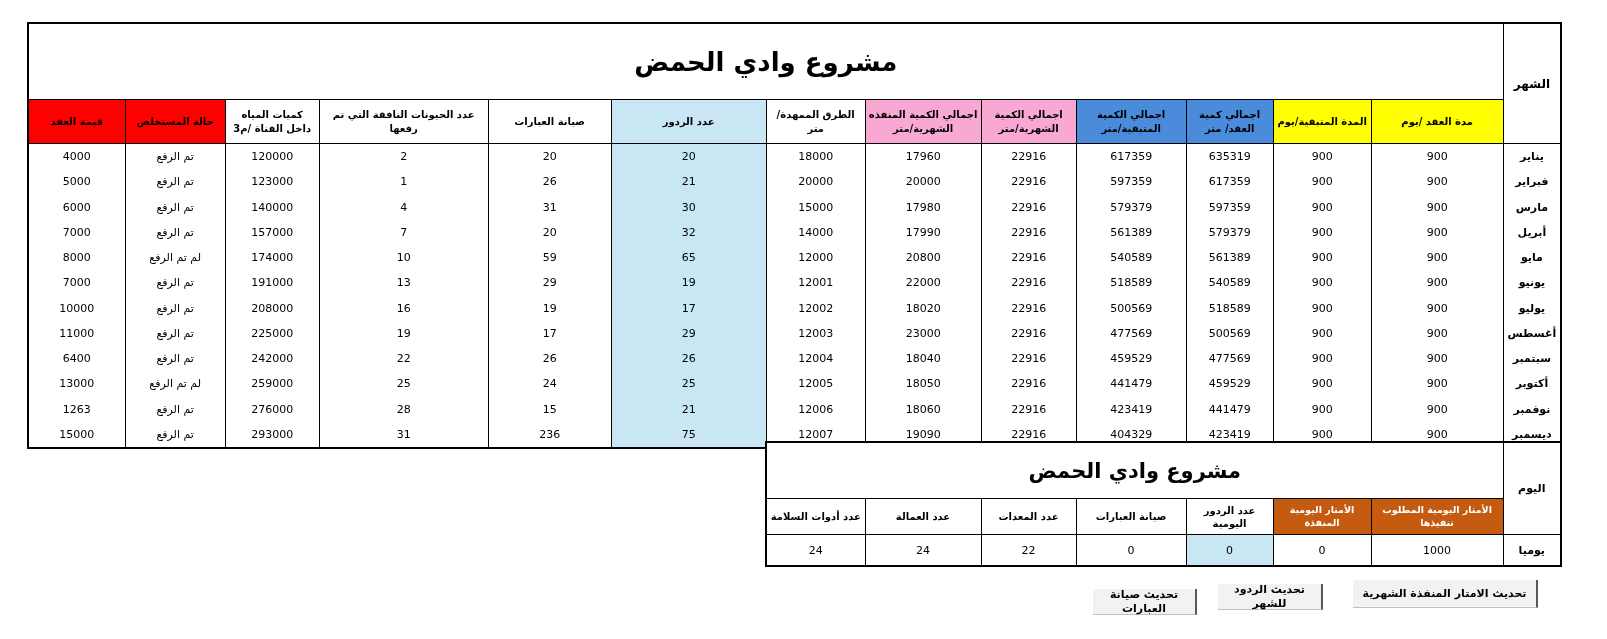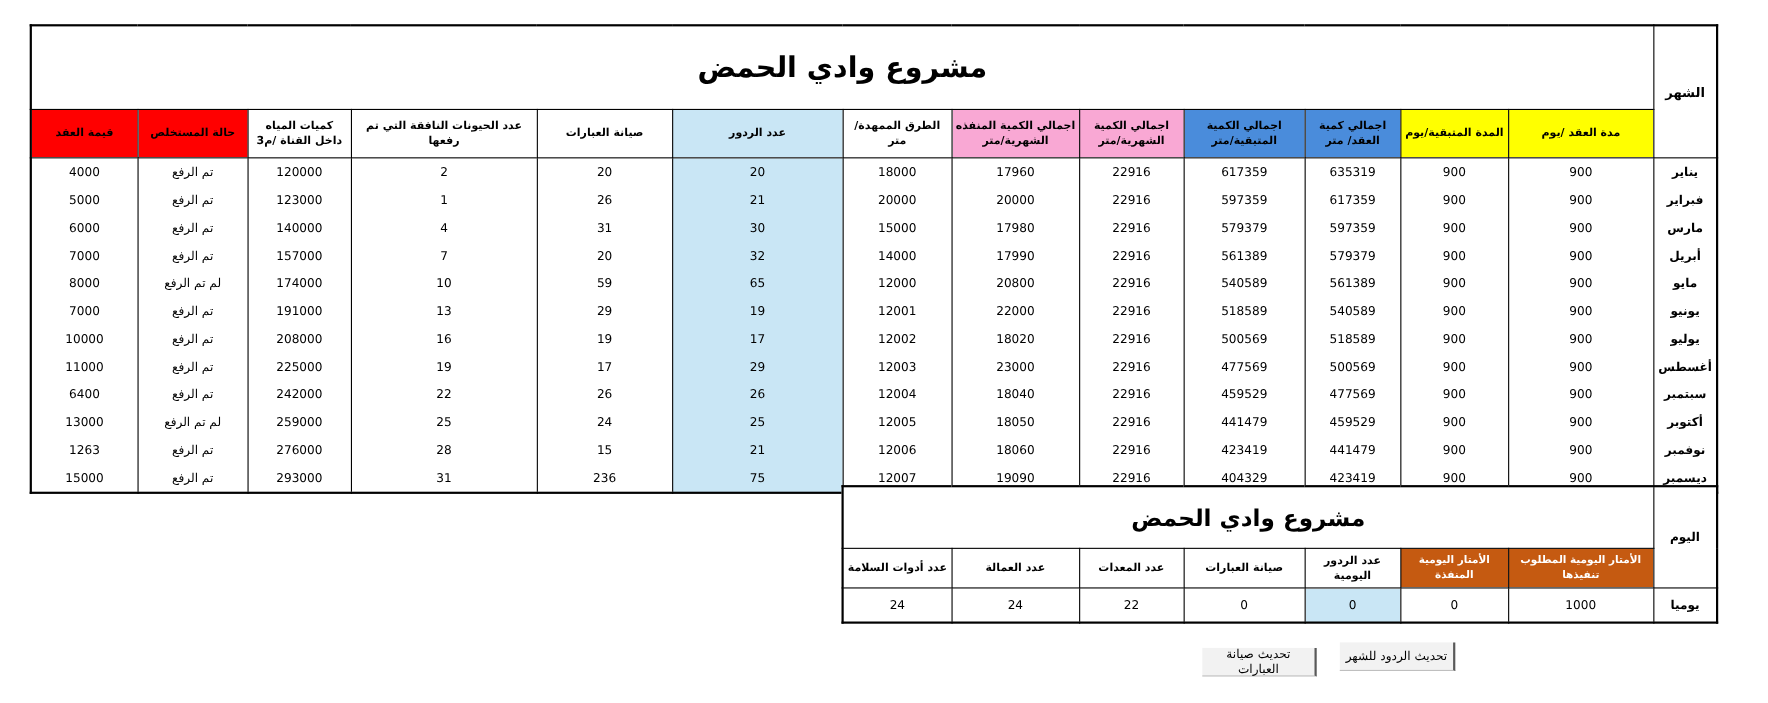--- a/index.html
+++ b/index.html
@@ -23,21 +23,21 @@
   .bg-lightblue{background:#C9E6F5;}
   .bg-orange{background:#C55A11;color:#ffffff;}
   .t2 .title2{height:55px;font-weight:bold;font-size:21px;}
   .t2 .day-hdr{font-weight:bold;font-size:11px;margin-top:47px;}
   .t2 .hdr2{height:35px;font-weight:bold;font-size:10px;line-height:1.3;padding:0 2px;}
   .t2 .hdr2.bg-orange{font-size:9.5px;}
   .t2 .data2{height:30px;font-size:11px;}
   .t2 .day-label{font-weight:bold;font-size:11px;}
   .btn{position:absolute;background:#F2F2F2;border-right:2px solid #595959;border-bottom:1px solid #bfbfbf;
        display:flex;align-items:center;justify-content:center;direction:rtl;
-       font-weight:normal;font-size:11px;cursor:pointer;text-align:center;line-height:1.2;padding:0 4px;box-sizing:border-box;}
+       font-weight:bold;font-size:11px;cursor:pointer;text-align:center;line-height:1.2;padding:0 4px;box-sizing:border-box;}
   .btn-meters{left:1353px;top:580px;width:185px;height:28px;}
   .btn-radour{left:1218px;top:584px;width:105px;height:26px;}
   .btn-culverts{left:1093px;top:589px;width:104px;height:26px;}
 </style>
 </head>
 <body>
 
 <div class="canvas">
 
   <table class="t1">
@@ -337,16 +337,17 @@
       <td class="data2">0</td>
       <td class="data2 bg-lightblue">0</td>
       <td class="data2">0</td>
       <td class="data2">22</td>
       <td class="data2">24</td>
       <td class="data2">24</td>
     </tr>
   </tbody>
     </table>
 
+  <div class="btn btn-meters">تحديث الامتار المنفذة الشهرية</div>
   <div class="btn btn-radour">تحديث الردود للشهر</div>
   <div class="btn btn-culverts">تحديث صيانة العبارات</div>
 
 </div>
 
 </body></html>

